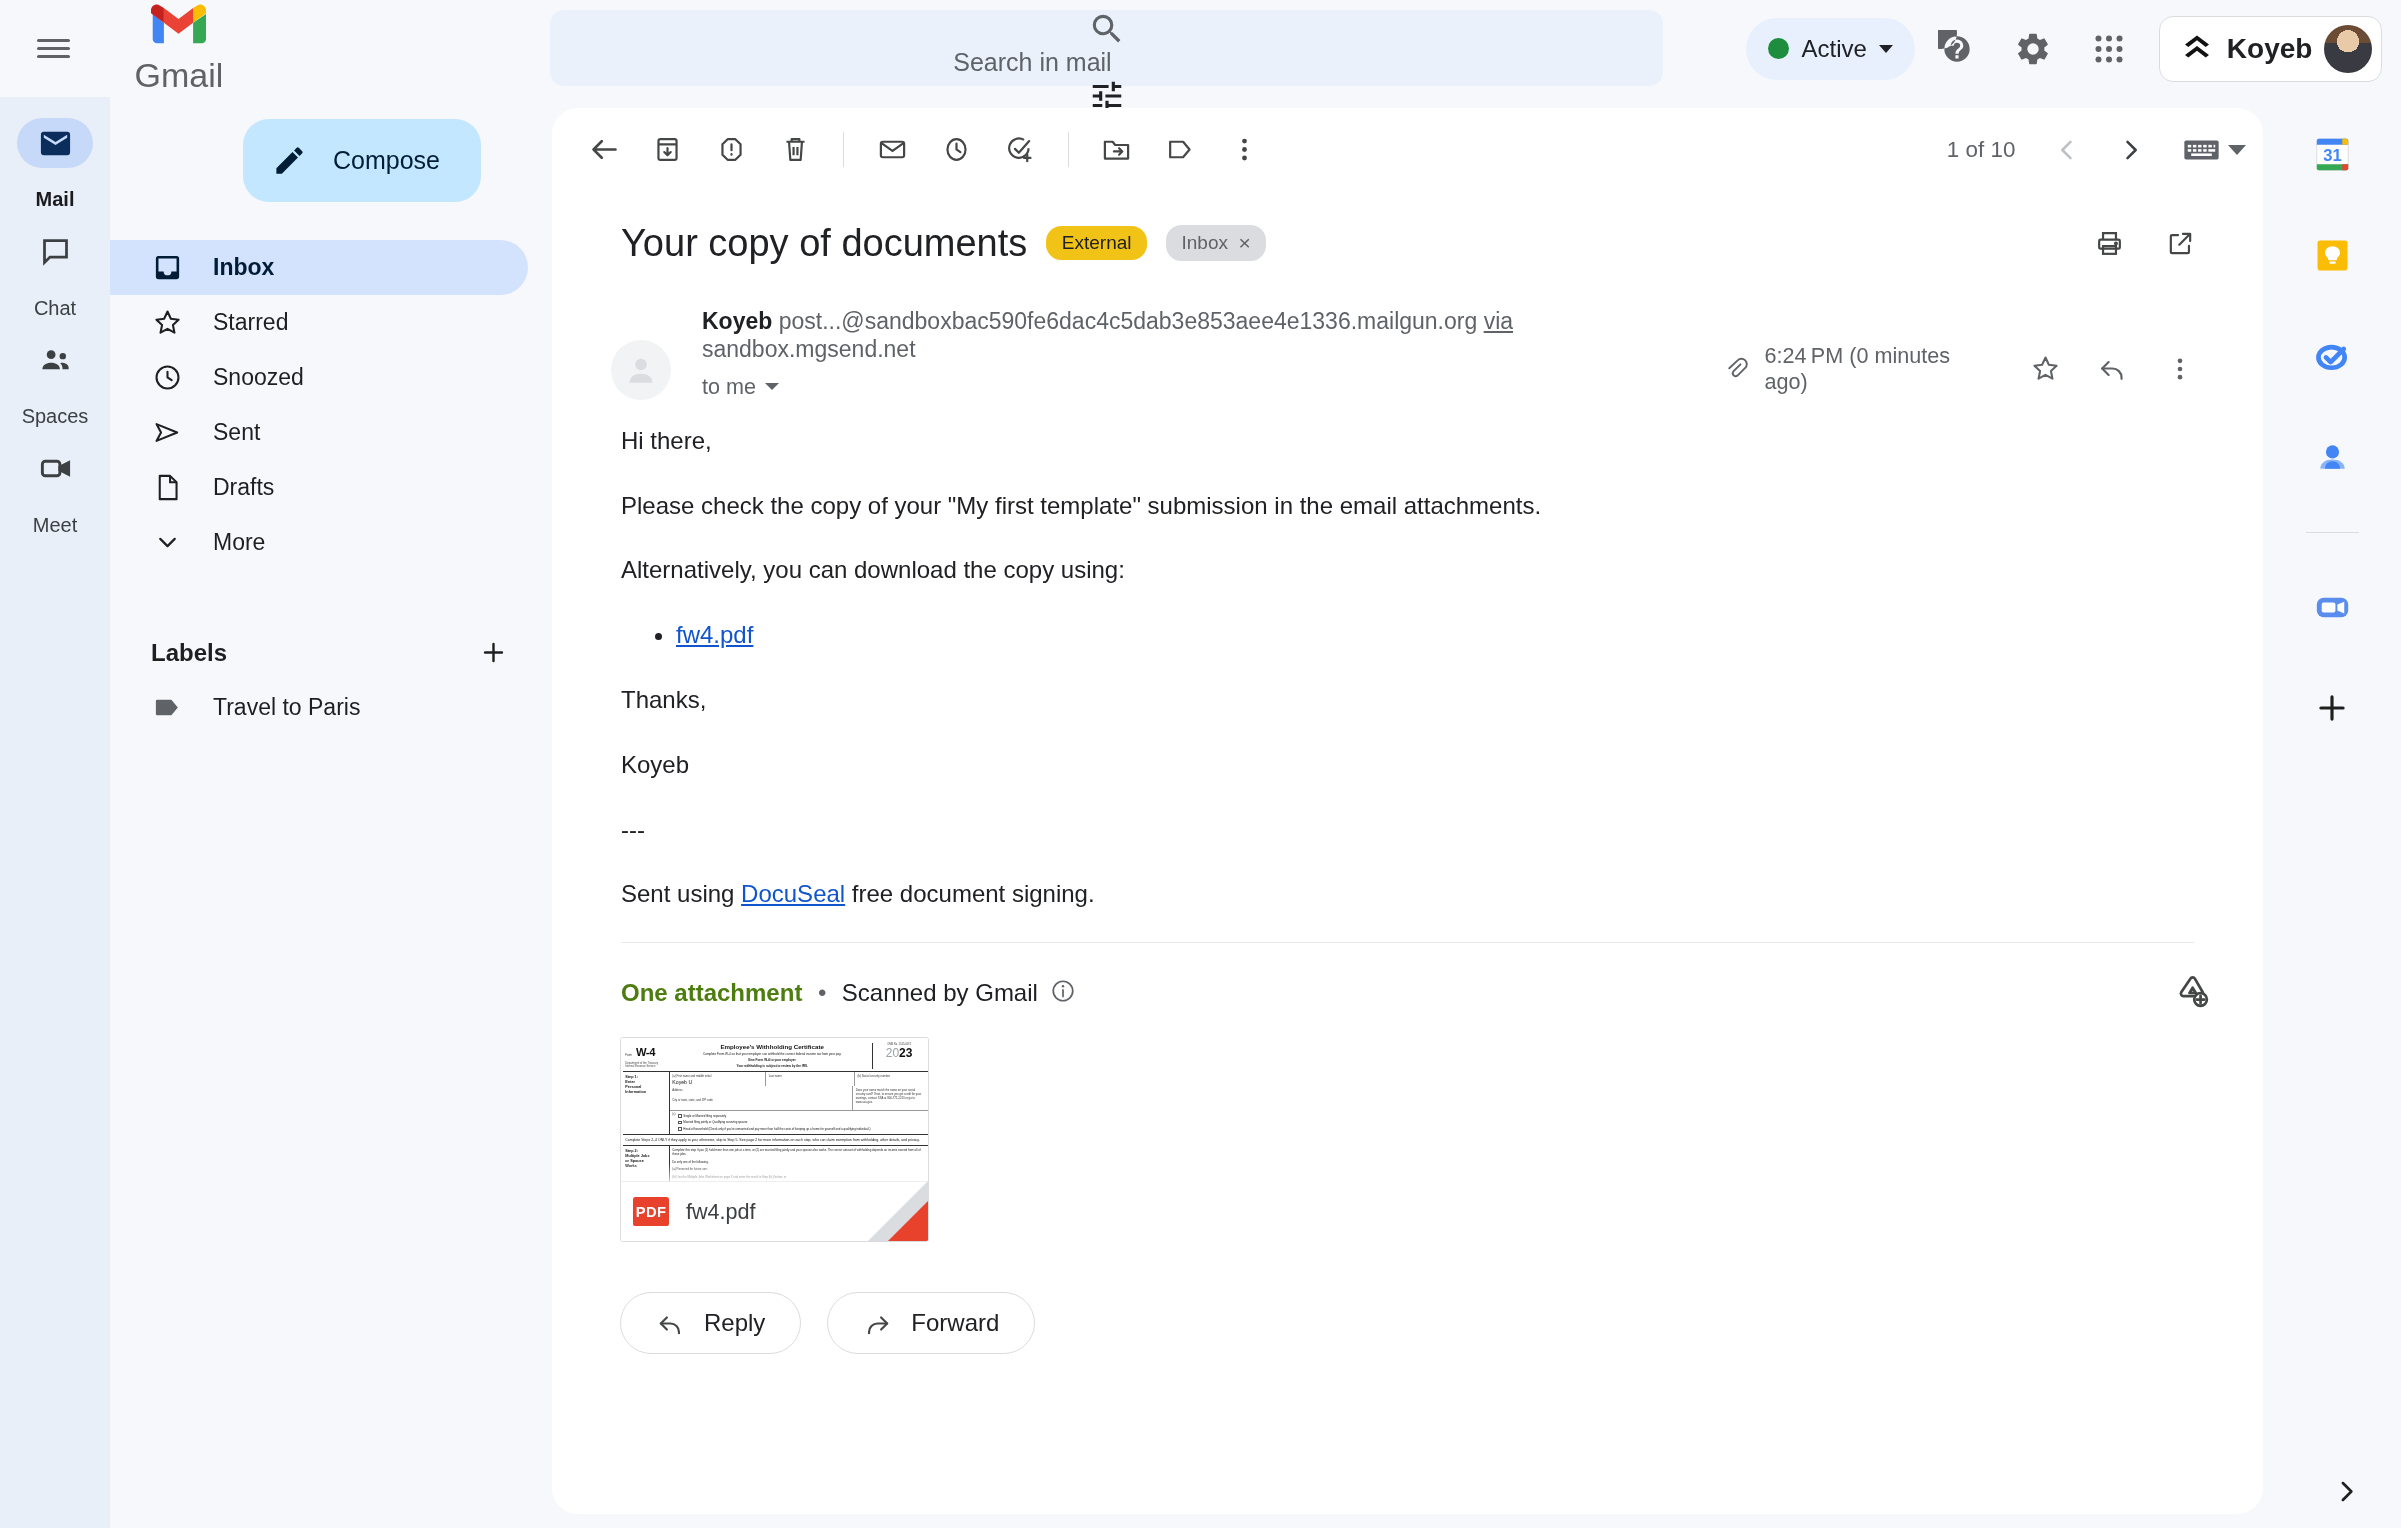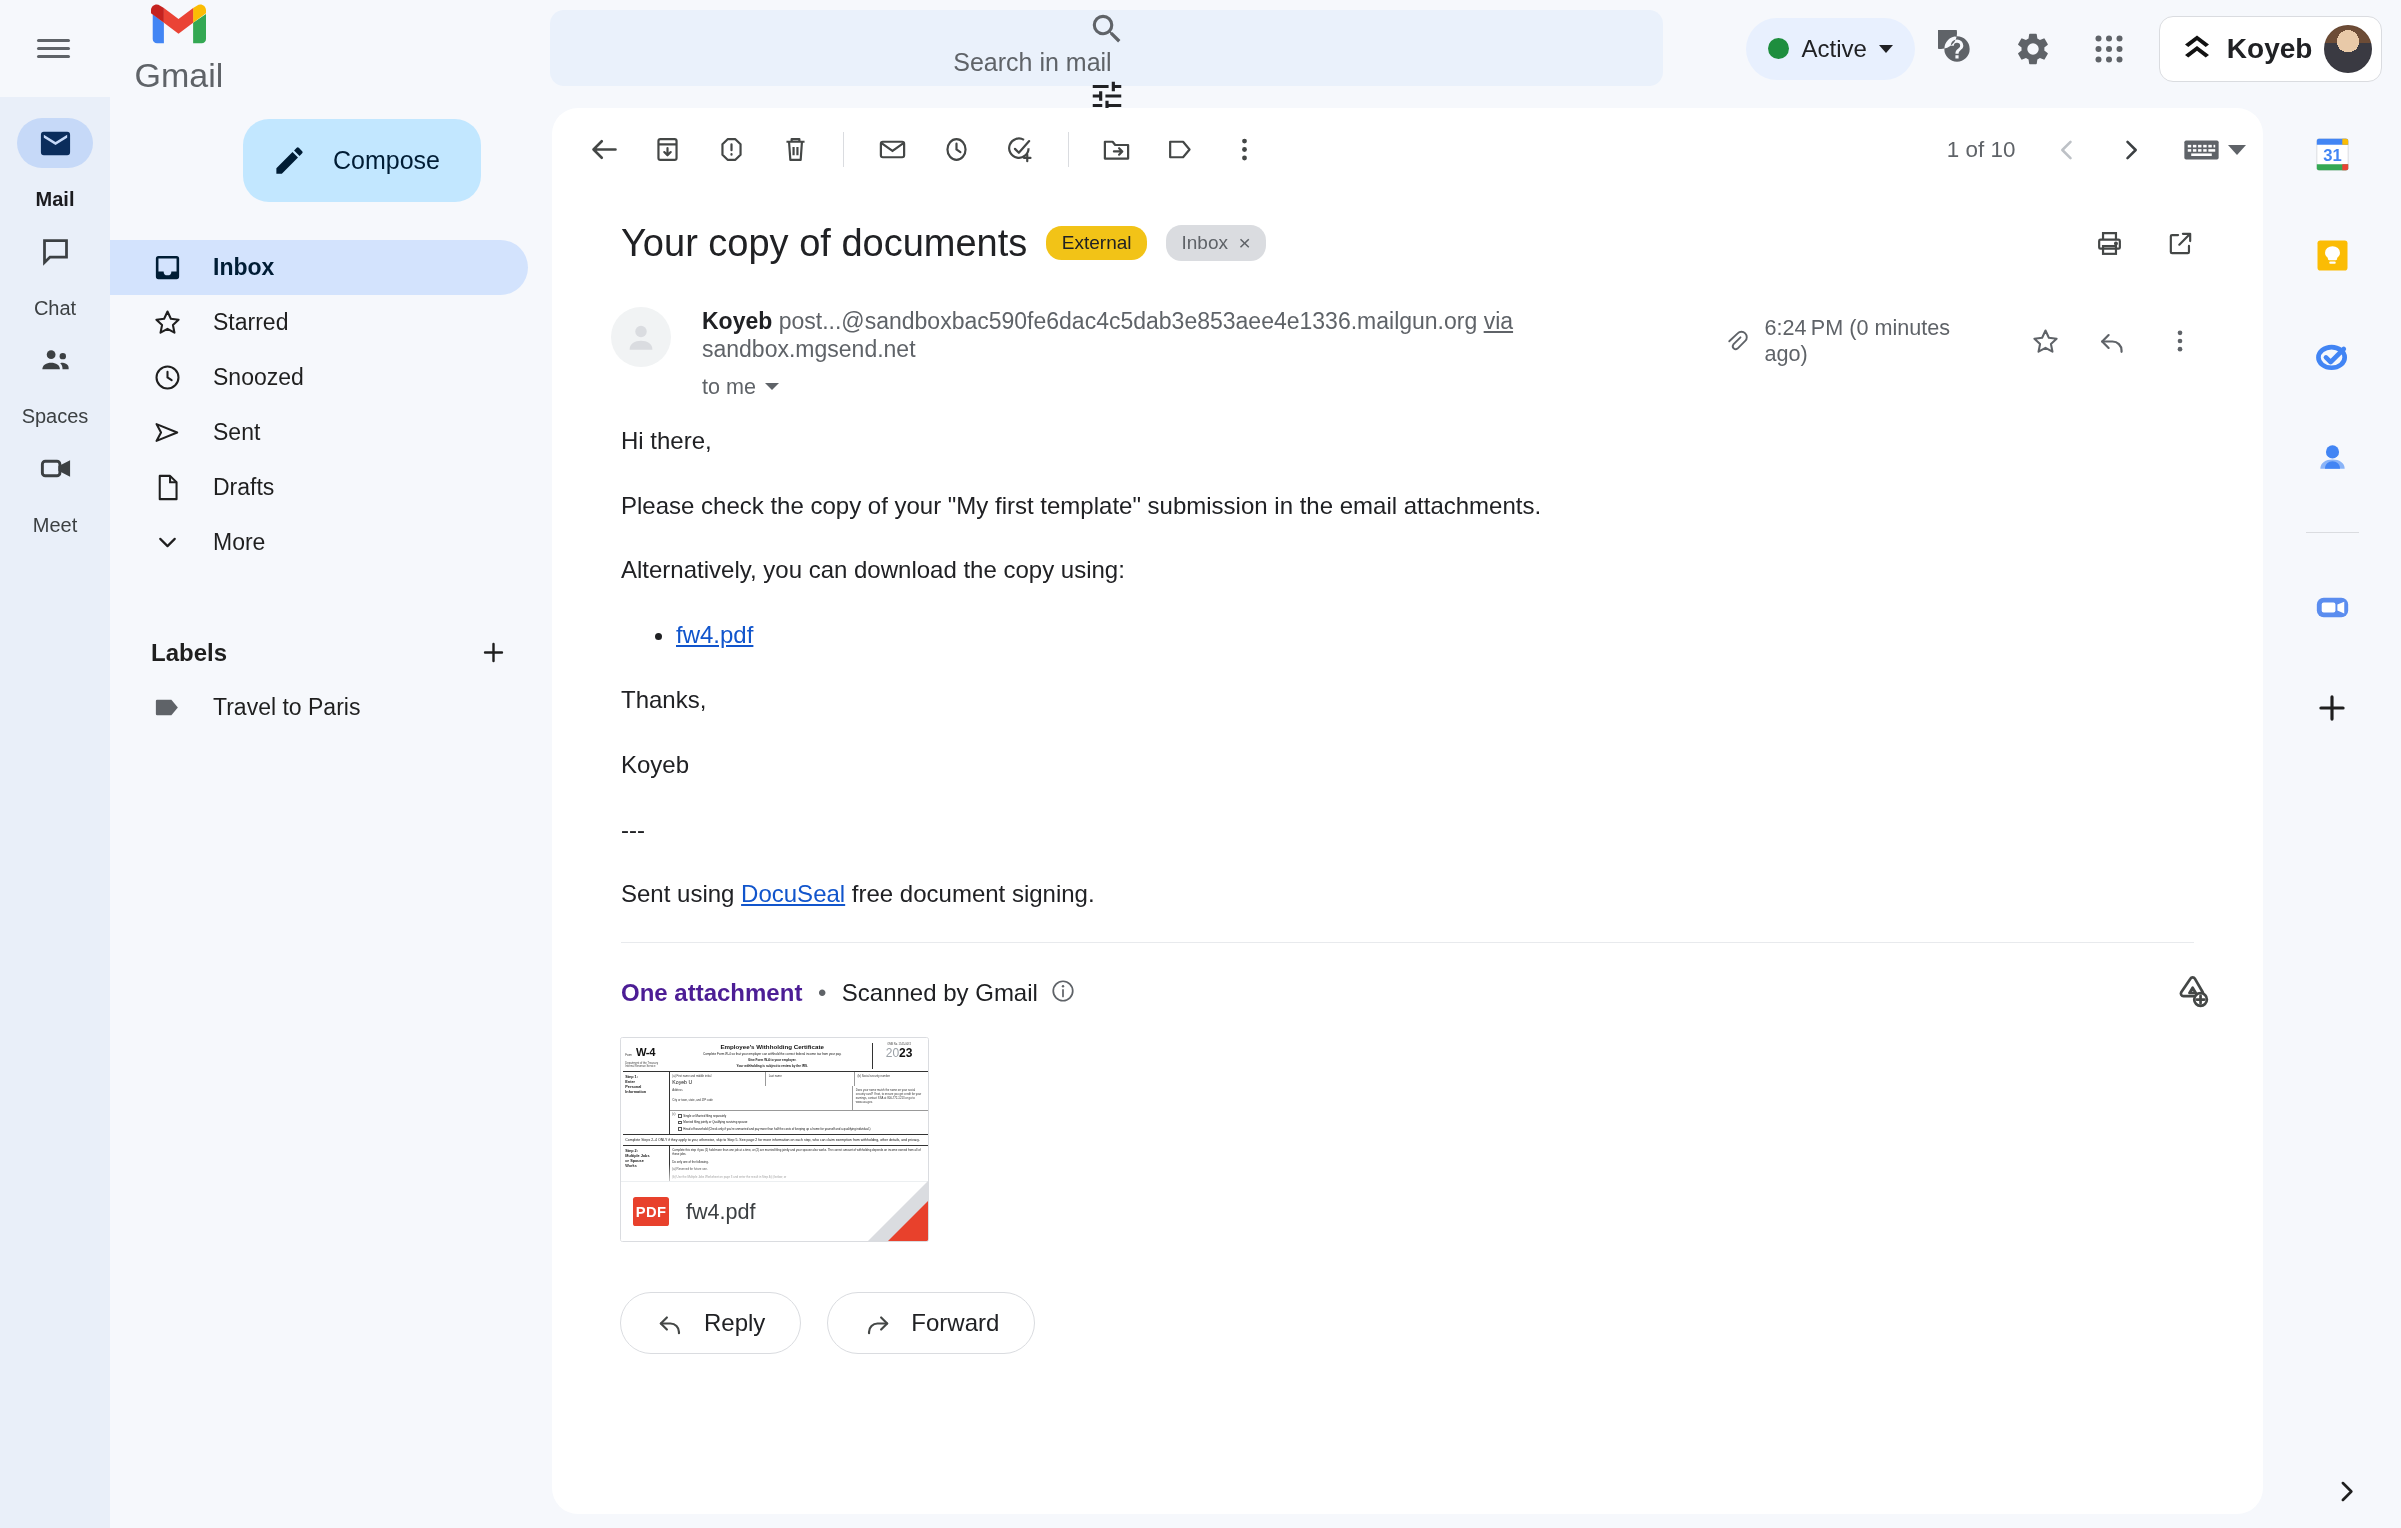--- a/index.html
+++ b/index.html
@@ -169,21 +169,21 @@
     font-size: 19px; border-radius: 15.5px; padding: 6px 15.5px;
     margin-left: 19px; display: inline-flex; align-items: center; gap: 10.4px;
     cursor: pointer;
   }
   .chip-ext { background: #f2c317; color: #202124; }
   .chip-inbox { background: #dadce0; color: #5f6368; }
   .chip-x { font-size: 21px; color: #5f6368; }
   .subject-actions { margin-left: auto; display: flex; gap: 8.6px; }
 
   .sender-row {
-    display: flex; align-items: flex-start;
+    display: flex; align-items: flex-end;
     padding: 29px 52px 0 59px;
   }
   .sender-avatar {
     width: 60px; height: 60px; border-radius: 50%;
     background: #f1f3f4; flex: none; margin-top: 3.5px;
     display: flex; align-items: center; justify-content: center;
   }
   .sender-meta { margin-left: 31px; padding-top: 5.2px; }
   .sender-line { font-size: 23px; color: #5f6368; line-height: 1.2; }
   .sender-name { color: #202124; font-weight: bold; font-size: 23px; }
@@ -211,21 +211,21 @@
   .mail-body li { margin-bottom: 5.2px; }
   .mail-body a { color: #1155cc; text-decoration: underline; cursor: pointer; }
   .sig-line { margin-bottom: 0; }
   .dashes { margin: 24px 0 30px 0; color: #202124; }
 
   .divider { height: 0.9px; background: #e8eaed; margin: 24px 69px 0 69px; }
 
   .att-head {
     display: flex; align-items: center; padding: 29px 52px 0 69px;
   }
-  .att-title { font-size: 24px; color: #4c1d95; font-weight: bold; }
+  .att-title { font-size: 24px; color: #4d7c0f; font-weight: bold; }
   .att-sep { font-size: 24px; color: #5f6368; margin: 0 15.5px; }
   .att-scan { font-size: 24px; color: #202124; }
   .info-ico { margin-left: 12px; cursor: pointer; }
   .att-drive { margin-left: auto; }
 
   .att-card {
     margin: 24px 0 0 68px; width: 309px; height: 205px;
     border: 0.9px solid #dadce0; border-radius: 2.6px;
     position: relative; overflow: hidden; cursor: pointer;
     background: #fff;

